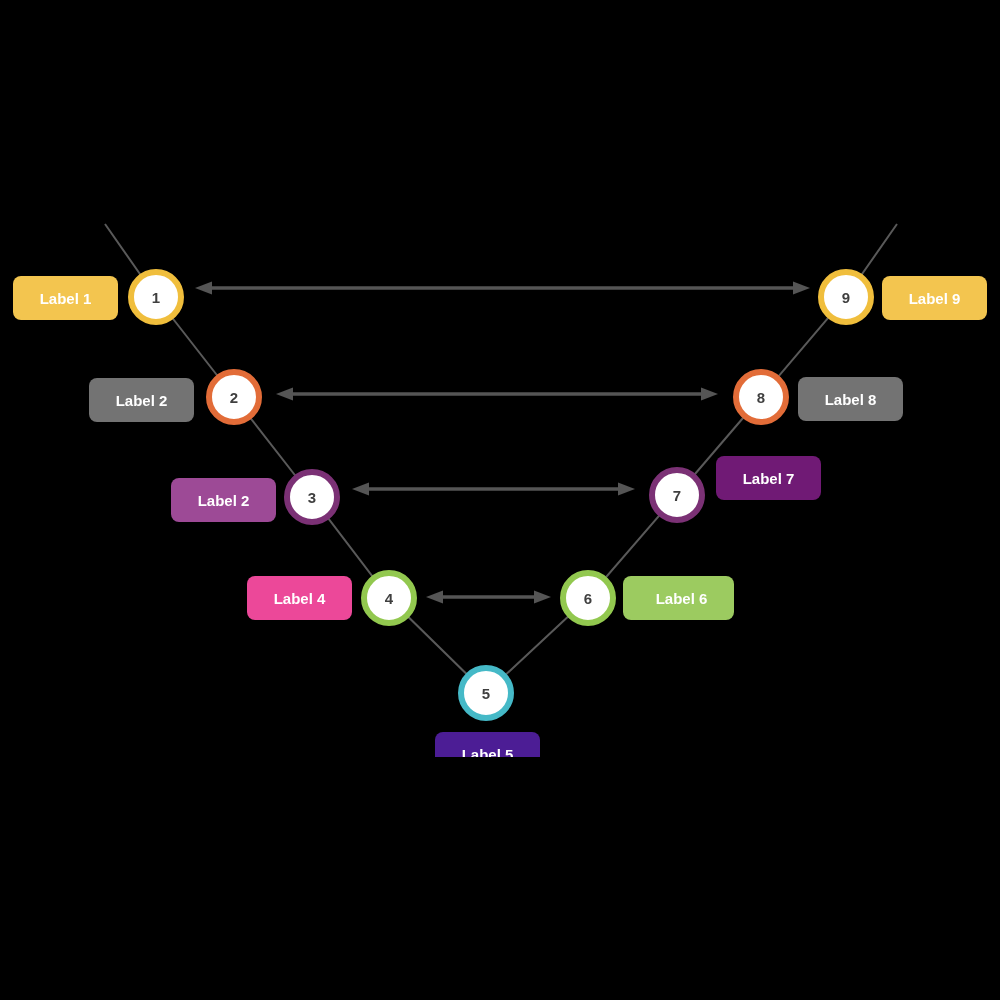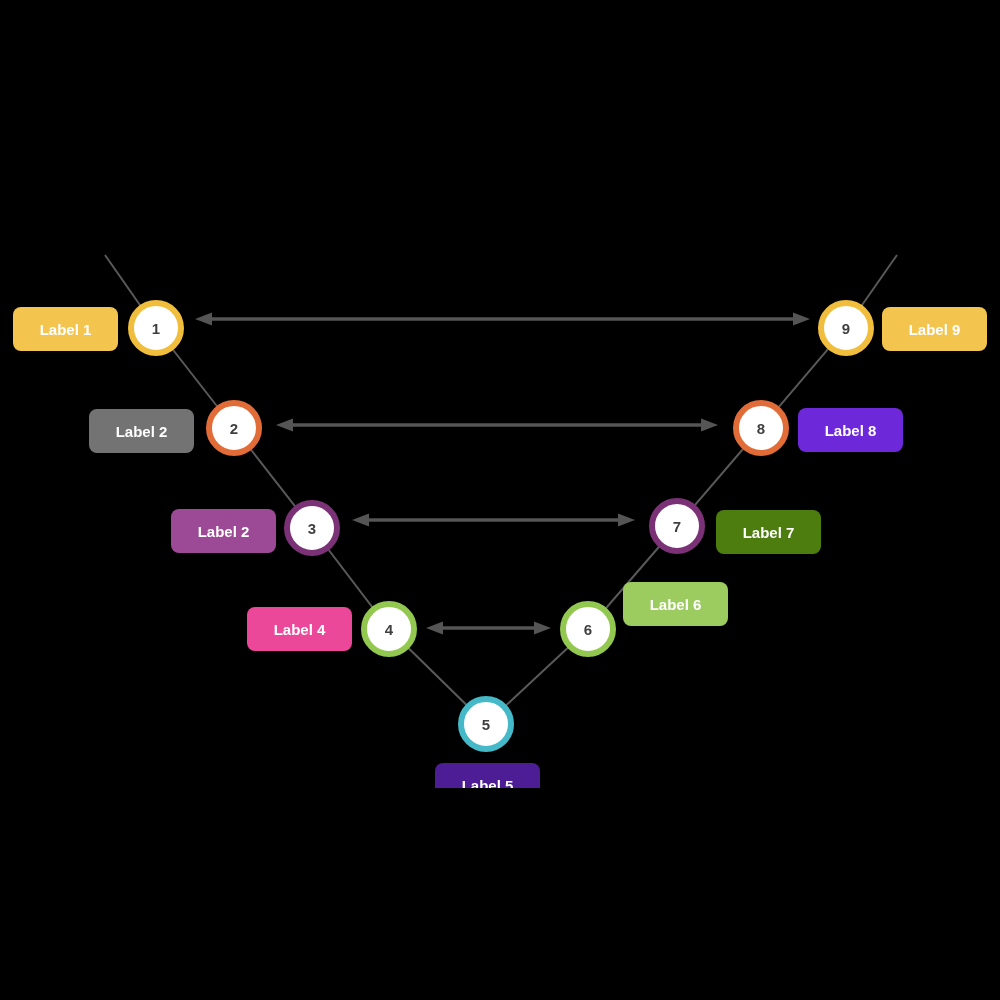--- a/index.html
+++ b/index.html
@@ -7,21 +7,20 @@
     padding: 0;
     background: #000000;
   }
   .stage {
     position: relative;
     width: 1000px;
     height: 757px;
     background: #000000;
     overflow: hidden;
     font-family: "Liberation Sans", sans-serif;
-    margin-top: 31px;
   }
   #connector-layer {
     position: absolute;
     left: 0;
     top: 0;
   }
   .node-circle {
     position: absolute;
     width: 56px;
     height: 56px;
@@ -89,27 +88,27 @@
       </div>
       <div class="label-box" style="left: 171px; top: 478px; background: rgb(157, 74, 150);">
         <span class="label-text">Label 2</span>
       </div>
       <div class="label-box" style="left: 247px; top: 576px; background: #ec4899;">
         <span class="label-text">Label 4</span>
       </div>
       <div class="label-box" style="left: 435px; top: 732px; background: #4c1d95;">
         <span class="label-text">Label 5</span>
       </div>
-      <div class="label-box" style="left: 623px; top: 551px; background: rgb(156, 203, 96);">
+      <div class="label-box" style="left: 623px; top: 576px; background: rgb(156, 203, 96); padding-left: 6px;">
         <span class="label-text">Label 6</span>
       </div>
-      <div class="label-box" style="left: 716px; top: 479px; background: #4d7c0f;">
+      <div class="label-box" style="left: 716px; top: 456px; background: #701a75;">
         <span class="label-text">Label 7</span>
       </div>
-      <div class="label-box" style="left: 798px; top: 377px; background: #6d28d9;">
+      <div class="label-box" style="left: 798px; top: 377px; background: #737373;">
         <span class="label-text">Label 8</span>
       </div>
       <div class="label-box" style="left: 882px; top: 276px; background: rgb(243, 197, 79); align-items: center;">
         <span class="label-text">Label 9</span>
       </div>
     </div>
   <div id="nodes-layer">
       <div class="node-circle" style="left: 128px; top: 269px; border-color: rgb(240, 190, 60);">
         <span class="node-number">1</span>
       </div>

